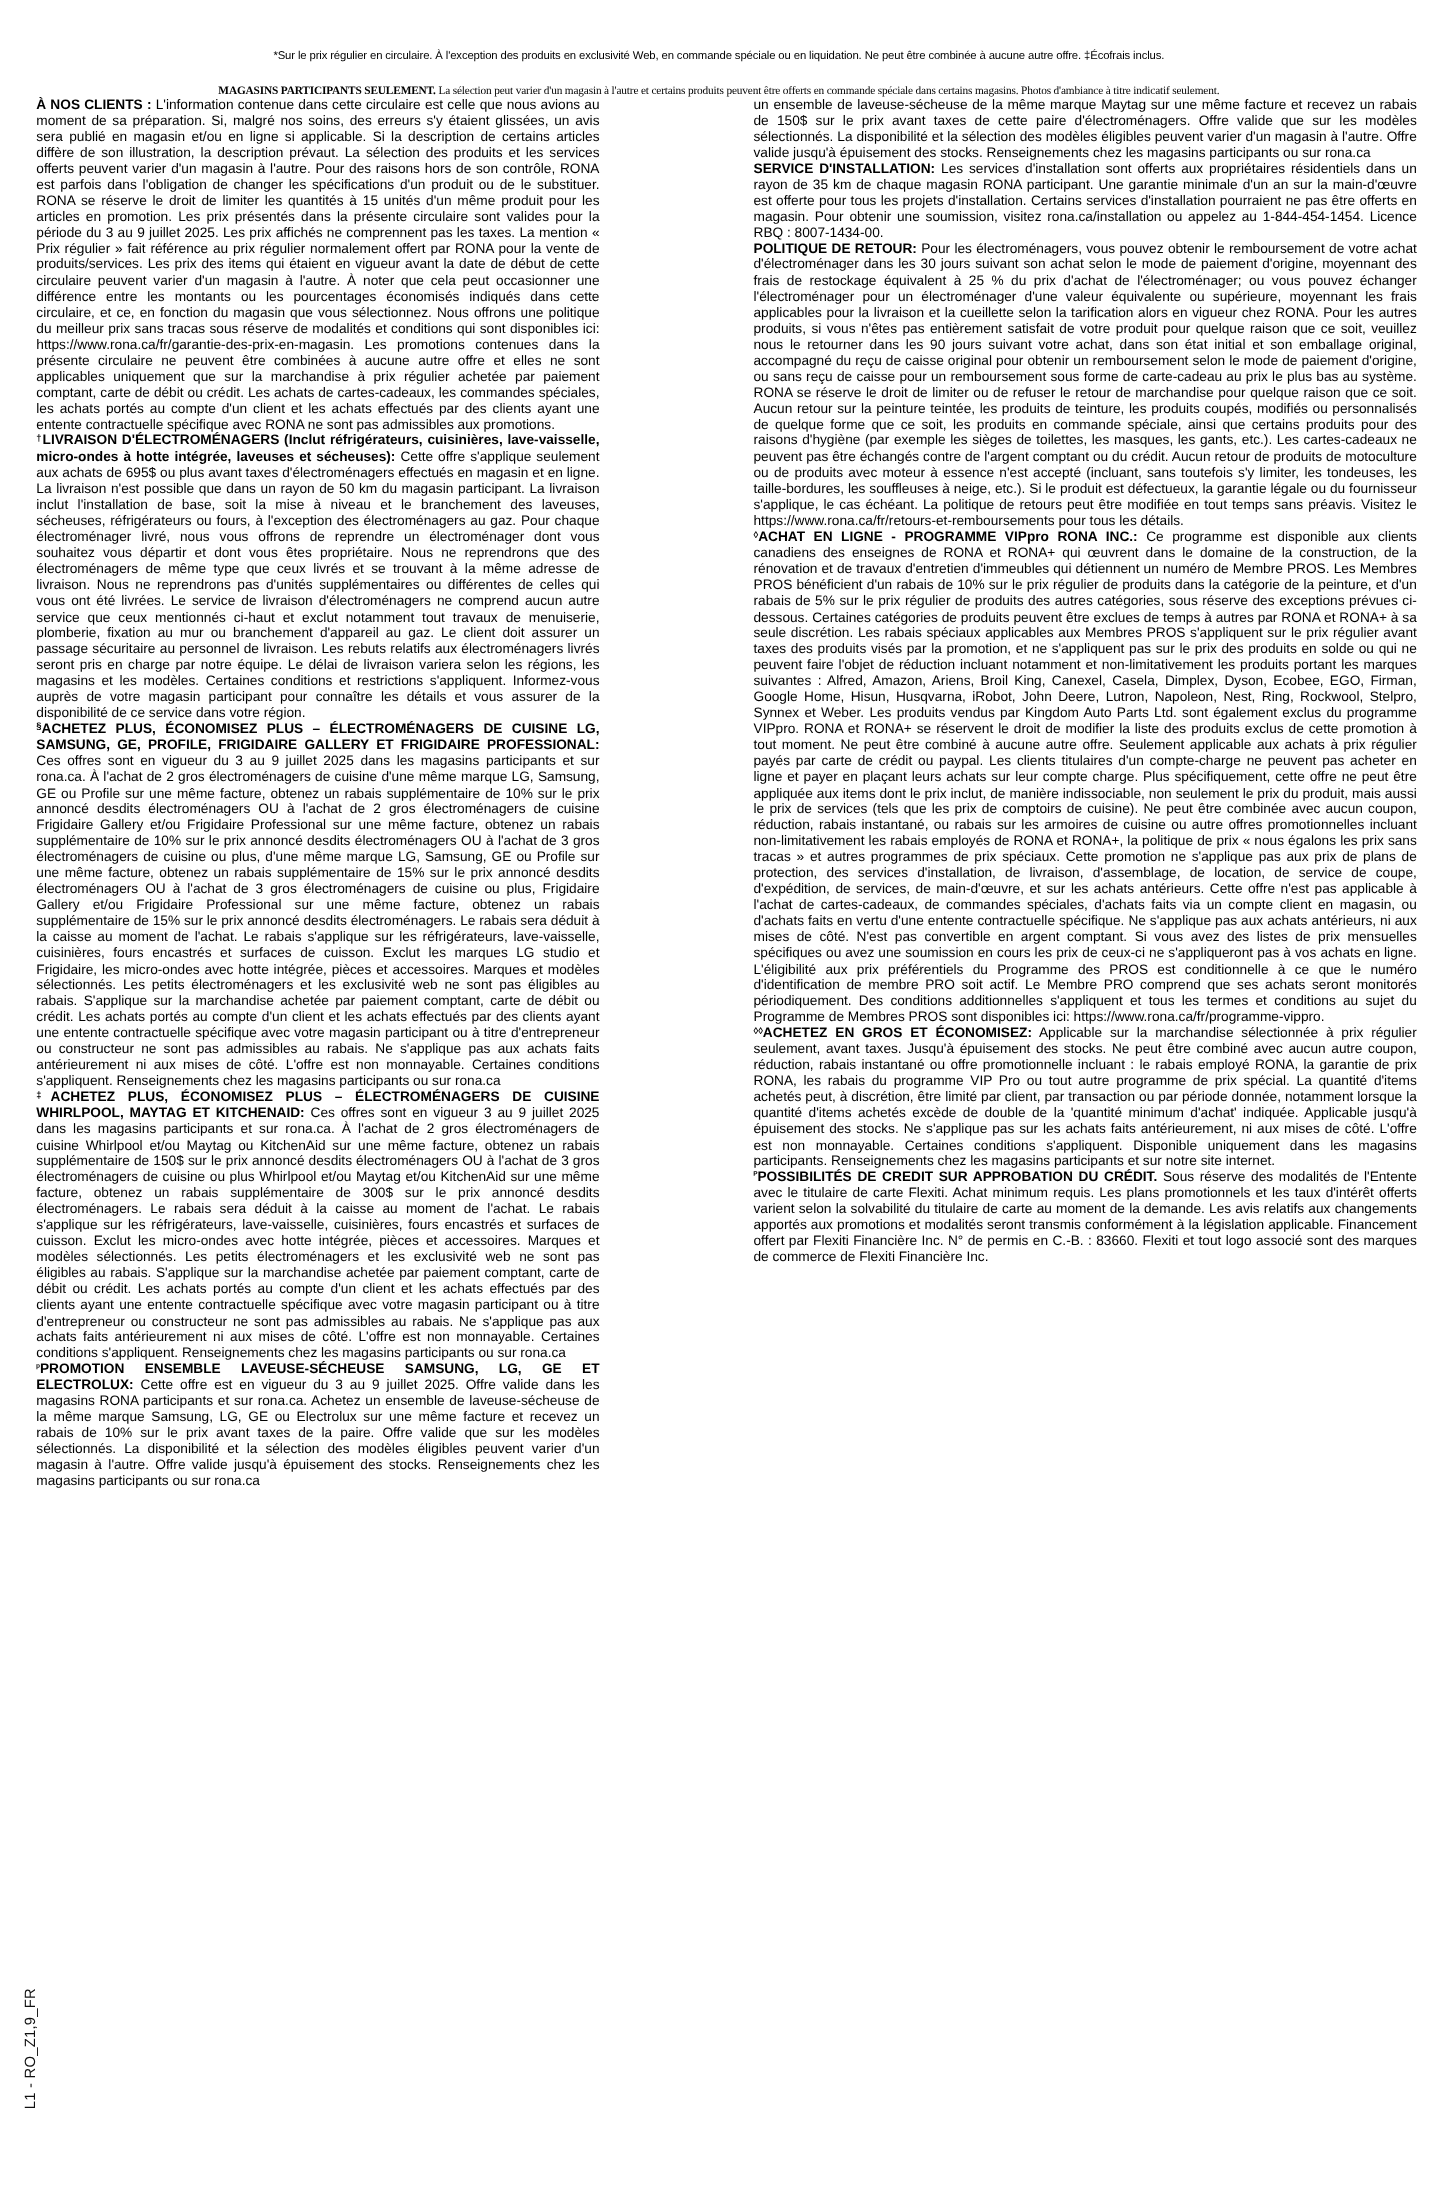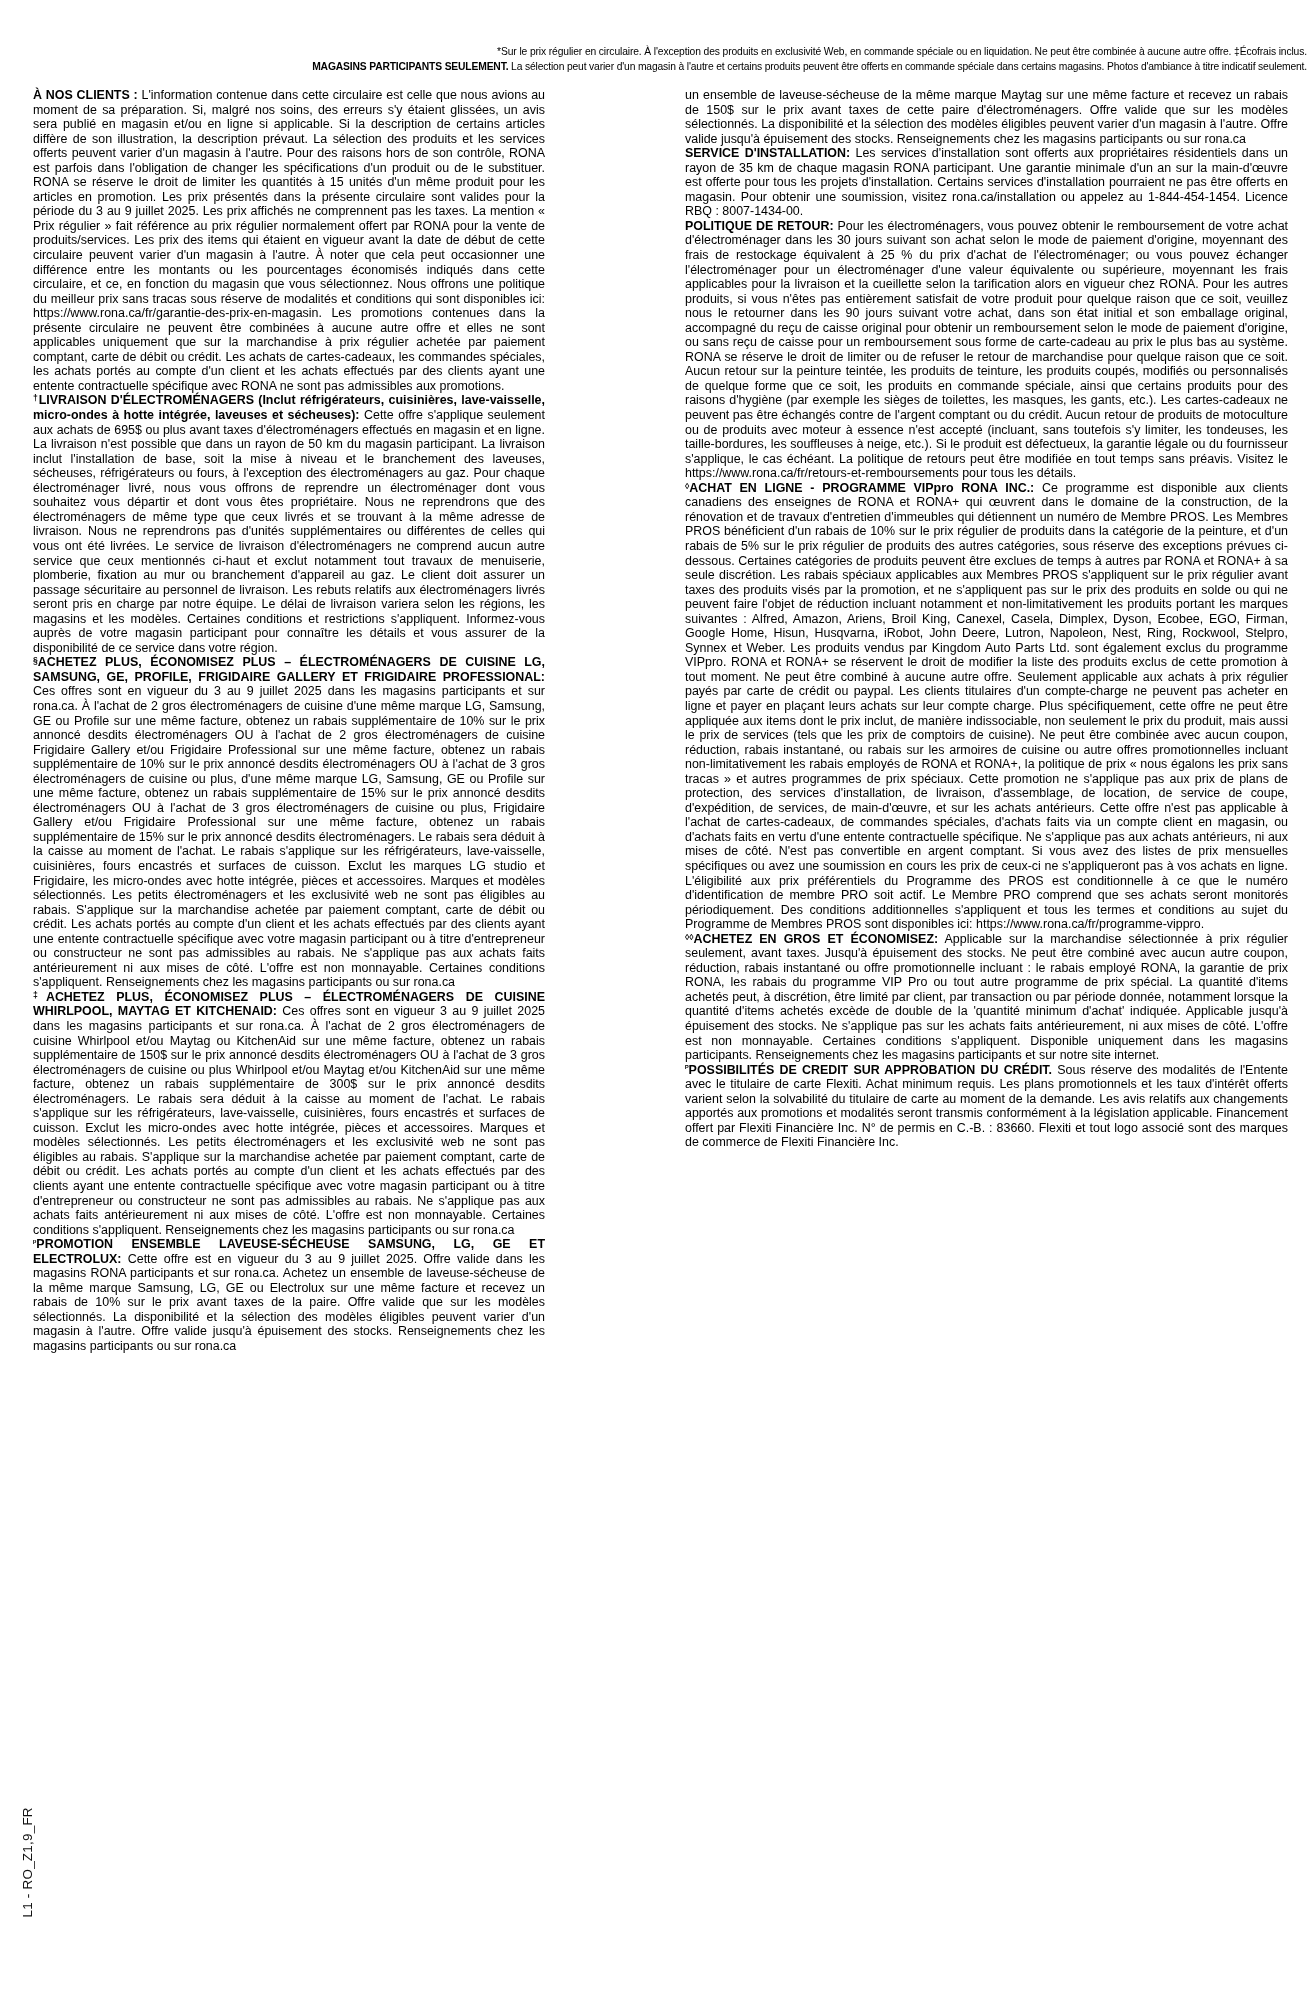--- a/index.html
+++ b/index.html
@@ -16,32 +16,33 @@
     color: #000000;
     overflow: hidden;
   }
 
   
   .header-block {
     position: absolute;
     left: 0;
     top: 44px;
     width: 1307px;
-    text-align: right;
+    text-align: center;
   }
   .header-line-1 {
     font-size: 10.3px;
     line-height: 15px;
     letter-spacing: -0.12px;
   }
   .header-line-2 {
     font-size: 10.3px;
     line-height: 15px;
     letter-spacing: -0.15px;
-    margin-top: 0;
+    margin-top: 16px;
+    font-family: Liberation Serif, serif;
   }
   .hdr-strong { font-weight: 700; }
 
   
   .columns {
     position: absolute;
     top: 88px;
     left: 0;
     width: 1313px;
     height: 1900px;

